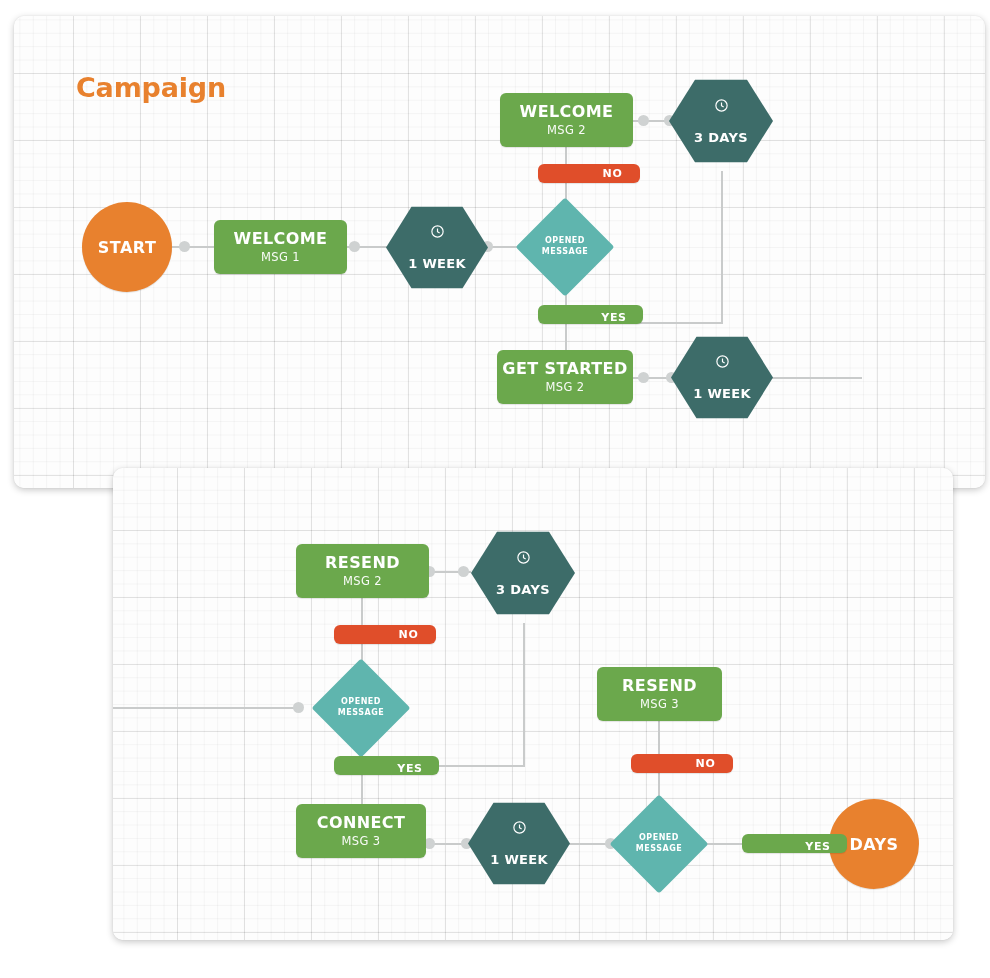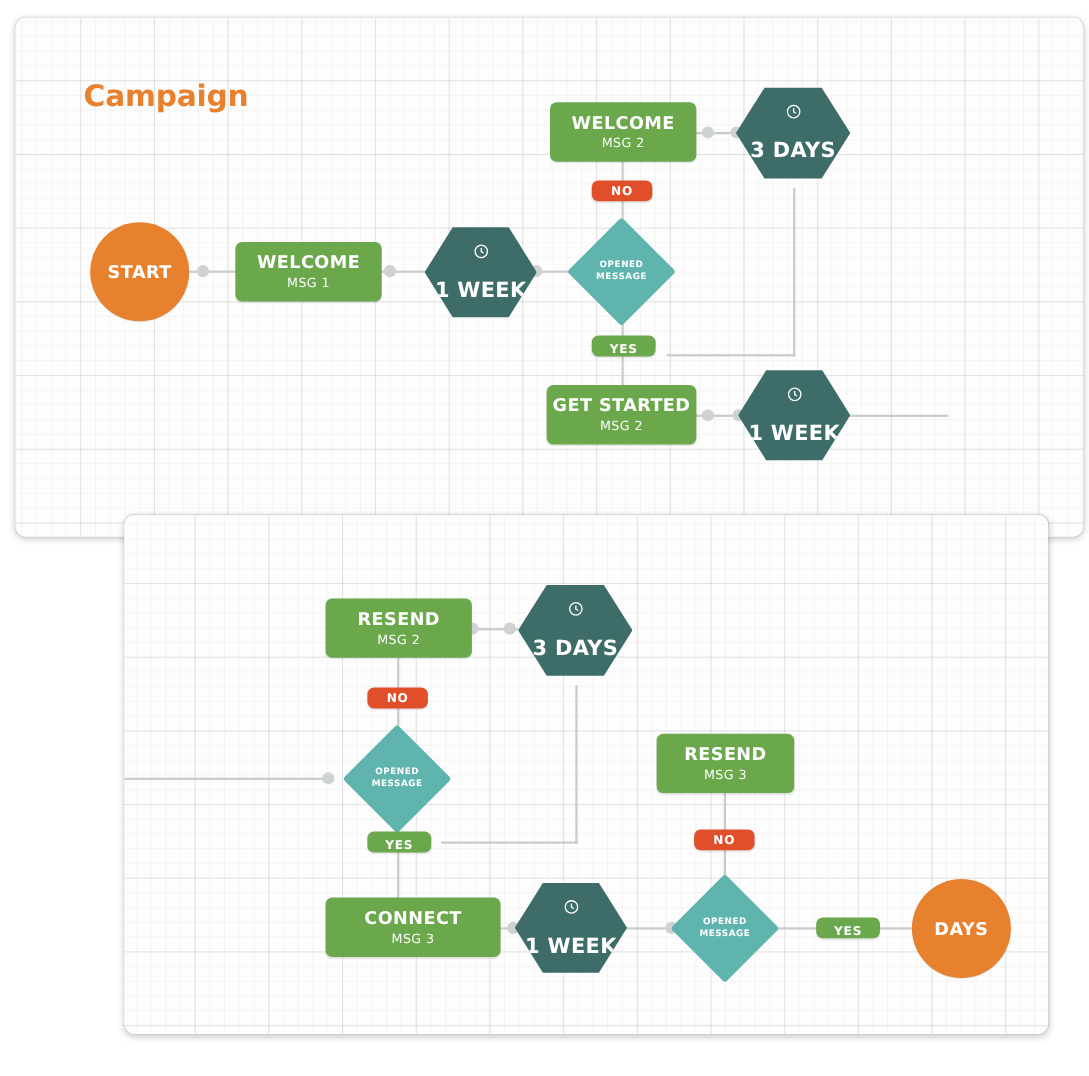--- a/index.html
+++ b/index.html
@@ -62,31 +62,32 @@
     background:#e8812e;
     box-shadow:0 1px 1px rgba(0,0,0,.10);
   }
   .circle .t1{font-weight:bold;font-size:16px;letter-spacing:.5px;}
 
   .hex{background:#3d6c69;}
   .hex-shape{
     -webkit-clip-path:polygon(25% 2%,75% 2%,100% 50%,75% 98%,25% 98%,0% 50%);
     clip-path:polygon(25% 2%,75% 2%,100% 50%,75% 98%,25% 98%,0% 50%);
   }
-  .hex .t1{font-weight:bold;font-size:19px;letter-spacing:.3px;margin-top:16px;}
+  .hex .t1{font-weight:bold;font-size:13px;letter-spacing:.3px;margin-top:16px;}
   .hex .ic{margin-bottom:1px;line-height:0;}
 
   .diamond{background:#5fb5ae;transform:rotate(45deg);border-radius:3px;}
   .diamond .inner{transform:rotate(-45deg);display:flex;flex-direction:column;align-items:center;justify-content:center;width:100%;height:100%;}
   .diamond .t1,.diamond .t2{font-weight:bold;font-size:8px;letter-spacing:.5px;line-height:1.35;}
 
   .pill{
     position:absolute;display:flex;align-items:center;justify-content:center;
     border-radius:6px;color:#fff;font-weight:bold;font-size:11px;letter-spacing:.7px;
     box-shadow:0 1px 1px rgba(0,0,0,.10);
+    padding-left:47px;
   }
   .pill.no{background:#e04e2a;}
   .pill.yes{background:#6ba84c;align-items:flex-end;}
 </style>
 </head>
 <body>
 
 <div id="stage">
 
   <div class="card" id="card1">
@@ -241,21 +242,21 @@
         <div class="t1">3 DAYS</div>
       </div>
 
       <div class="node diamond" style="left:213px;top:205px;width:70px;height:70px;">
         <div class="inner">
           <div class="t1">OPENED</div>
           <div class="t2">MESSAGE</div>
         </div>
       </div>
 
-      <div class="node msg" style="left:183px;top:348px;width:159px;height:54px;">
+      <div class="node msg" style="left:183px;top:336px;width:130px;height:54px;">
         <div class="t1">CONNECT</div>
         <div class="t2">MSG 3</div>
       </div>
 
       <div class="node hex hex-shape" style="left:355px;top:333px;width:102px;height:85px;">
         <div class="ic">
           <svg width="15" height="15" viewBox="0 0 24 24" fill="none" stroke="#ffffff" stroke-width="1.9">
             <circle cx="12" cy="12" r="9"></circle>
               <path d="M12 7v5.4l3.4 2"></path>
           </svg>

